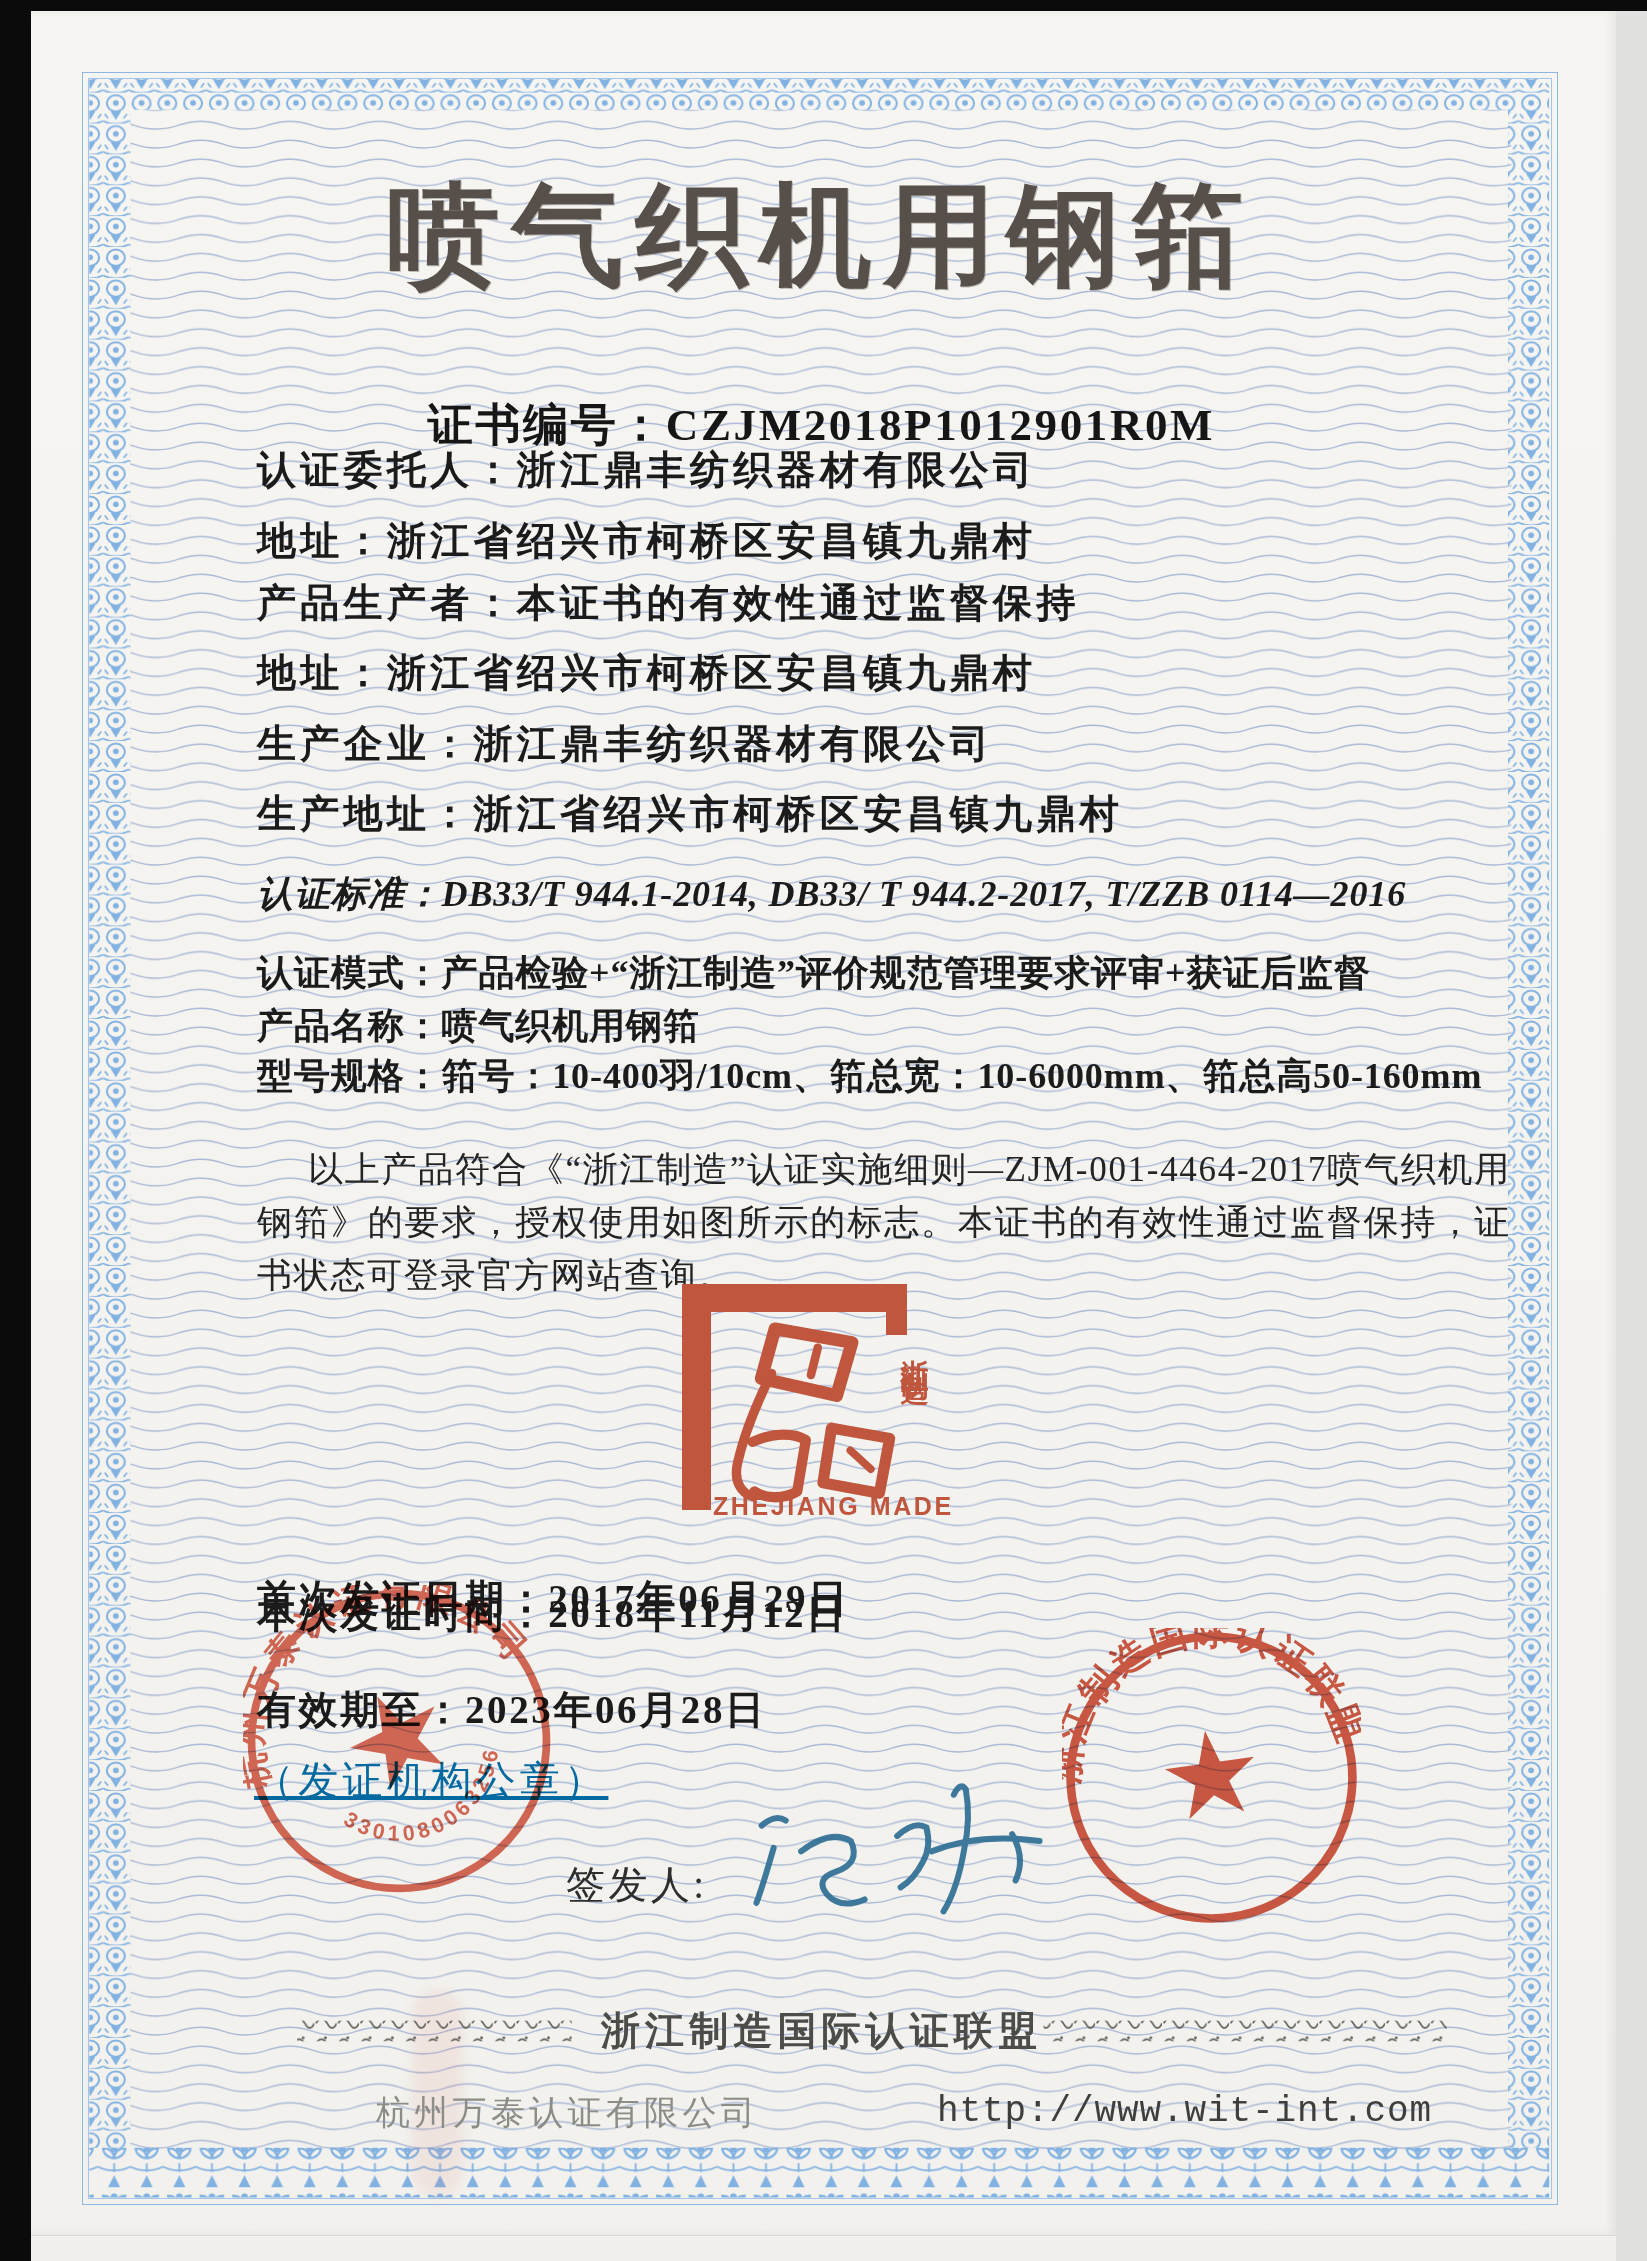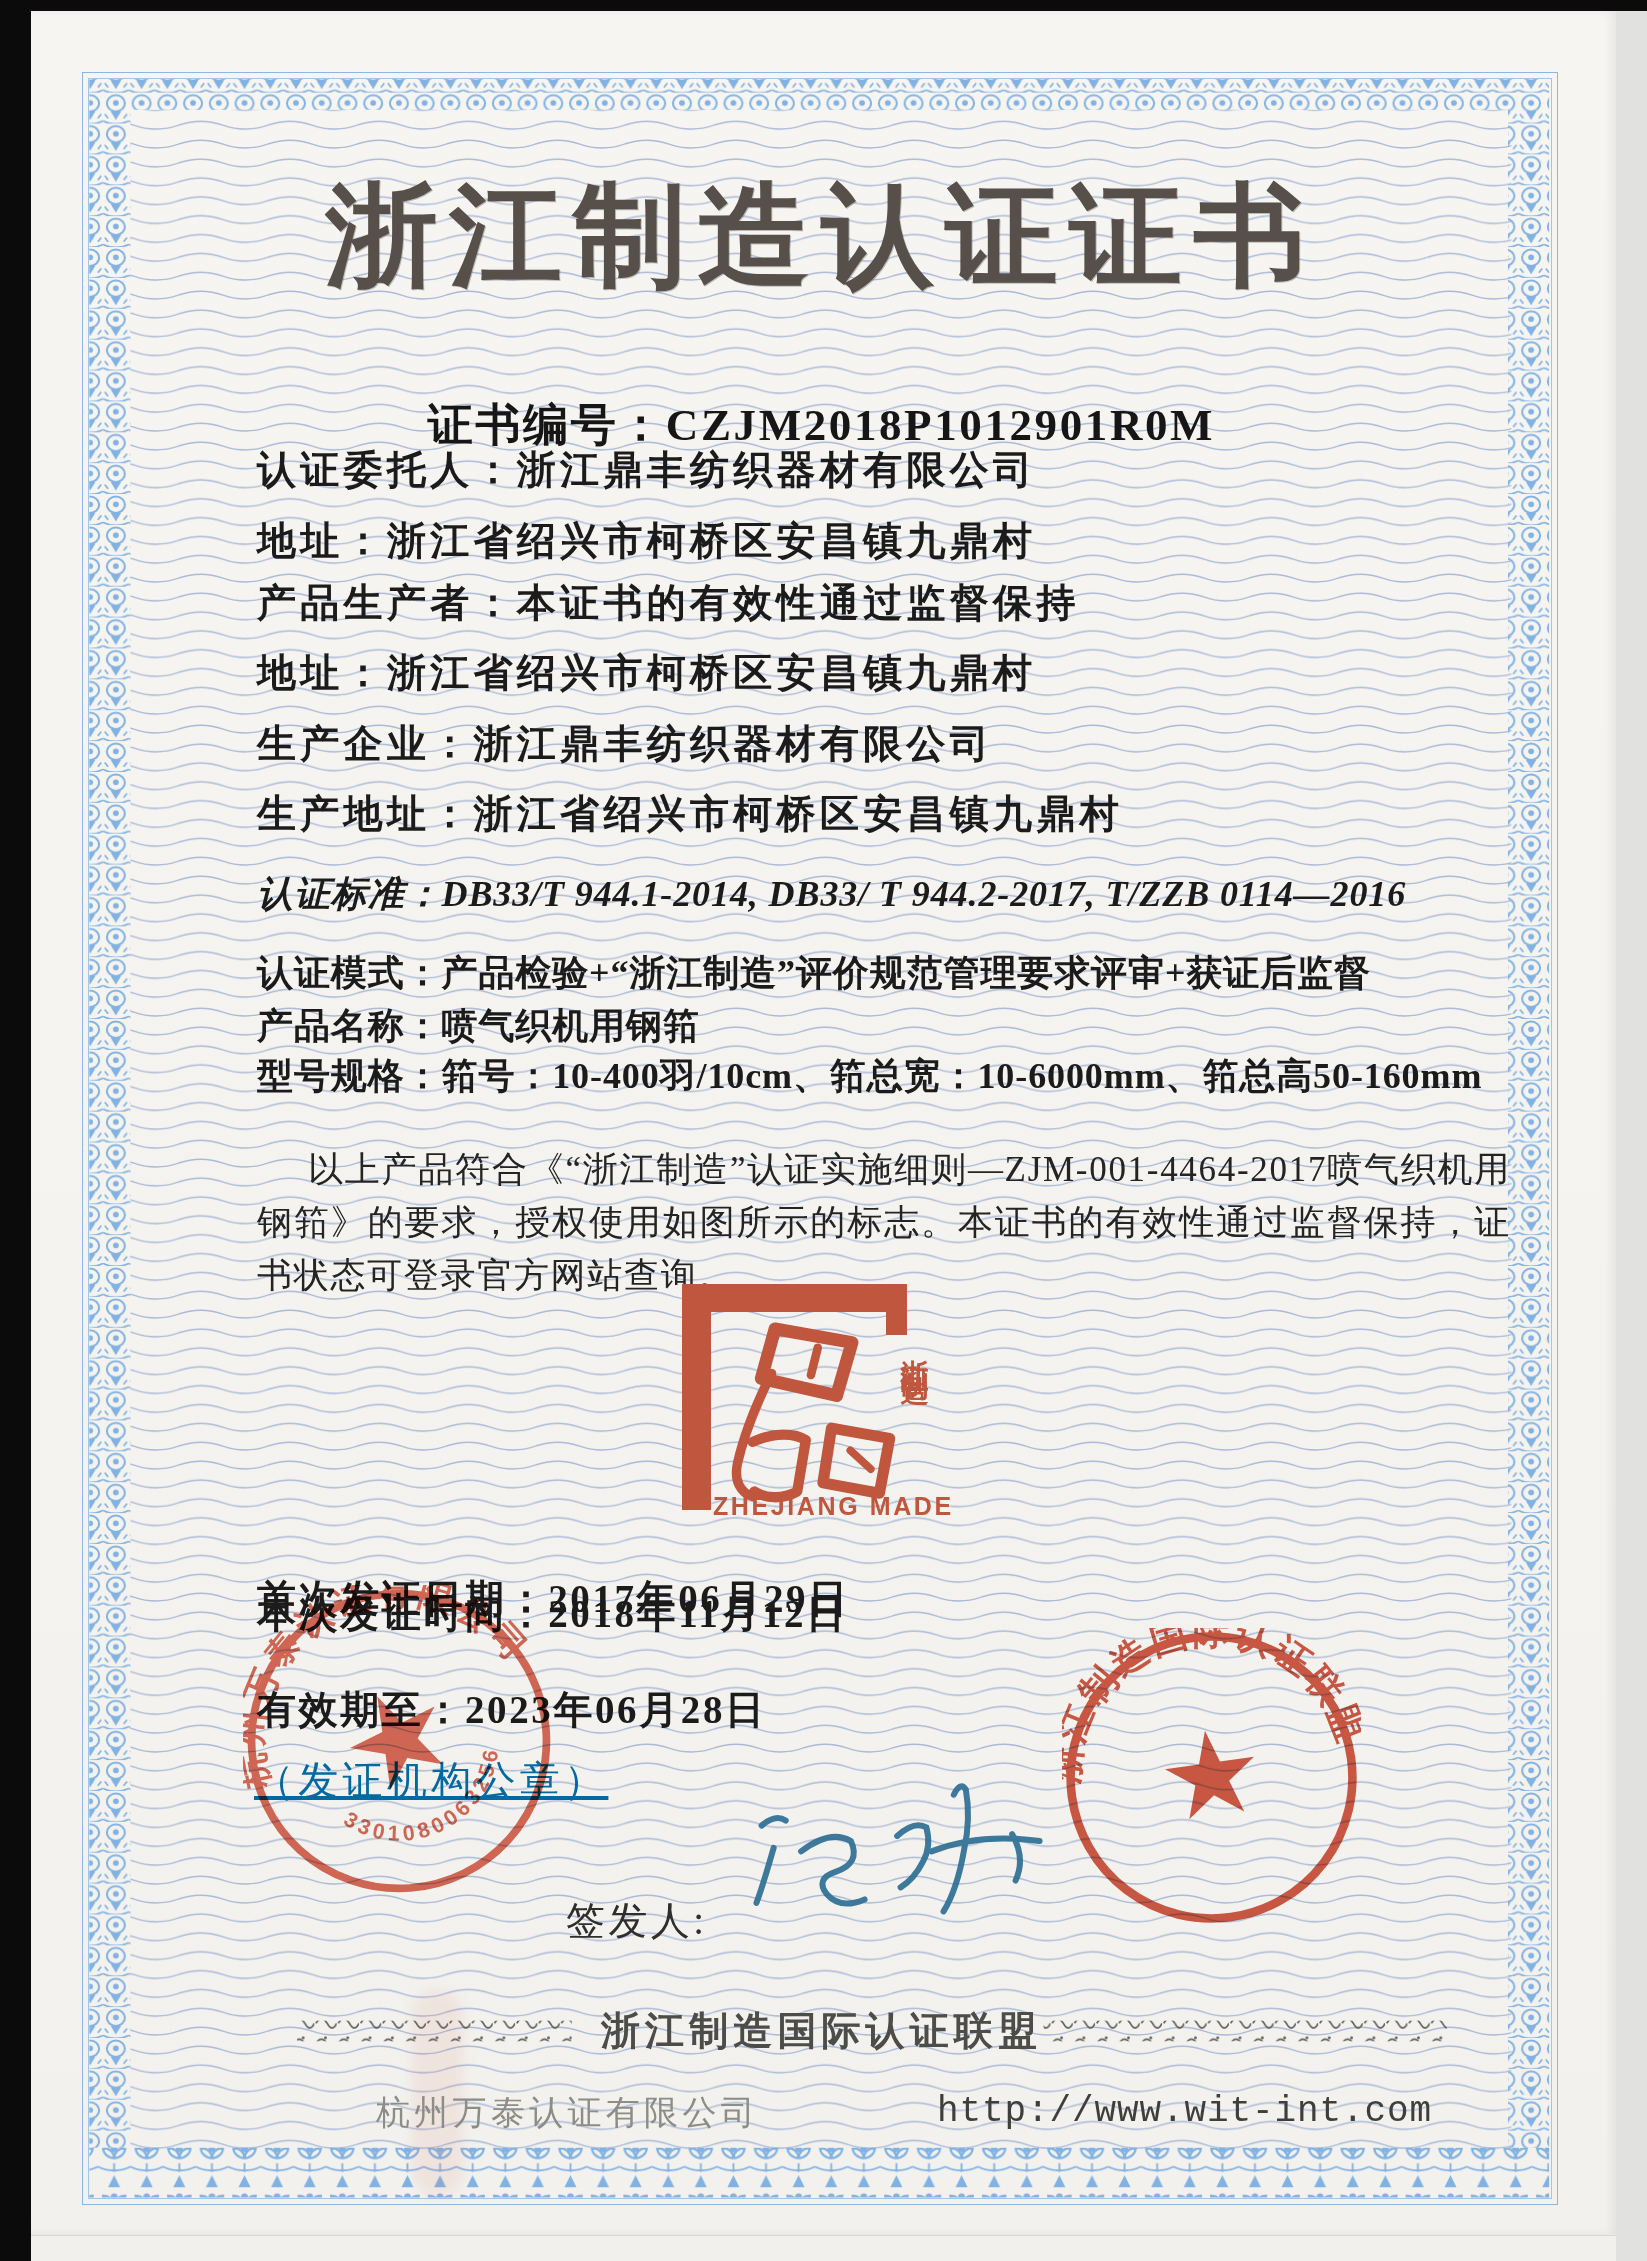--- a/index.html
+++ b/index.html
@@ -52,21 +52,21 @@
     font-size:35px;line-height:53px;letter-spacing:1.7px;color:#242424;
     text-indent:51px;text-align:justify;
   }
   .date-line{
     left:257px;font-size:39px;font-weight:bold;letter-spacing:2.6px;color:#1b1b1b;white-space:nowrap;
   }
   .seal-note{
     left:254px;top:1753px;font-size:40px;letter-spacing:4.3px;color:#0369a1;white-space:nowrap;text-decoration:underline;
   }
   .signer{
-    left:566px;top:1858px;font-size:39px;letter-spacing:3.4px;color:#2e2e2e;white-space:nowrap;margin-top:36px;
+    left:566px;top:1858px;font-size:39px;letter-spacing:3.4px;color:#2e2e2e;white-space:nowrap;
   }
 
   
   .logo{left:682px;top:1284px;width:273px;height:240px;}
   .logo .bar{position:absolute;background:#c0563e;}
   .logo .vtext{
     position:absolute;left:213px;top:53px;height:137px;
     writing-mode:vertical-rl;text-orientation:upright;
     font-size:28px;font-weight:bold;color:#c0563e;letter-spacing:6px;
     font-family:"Liberation Sans","DejaVu Sans",sans-serif;
@@ -129,21 +129,21 @@
   </defs>
 
   <rect x="152" y="128" width="1610" height="2378" fill="url(#waves)"></rect>
 
   <rect x="104" y="92" width="1702" height="36" fill="url(#lace)"></rect>
   <rect x="104" y="128" width="48" height="2376" fill="url(#lace)"></rect>
   <rect x="1758" y="128" width="48" height="2376" fill="url(#lace)"></rect>
   <rect x="104" y="2504" width="1702" height="58" fill="url(#laceB)"></rect>
 </svg>
 
-<div class="abs title">浙江制造认证证书</div>
+<div class="abs title">喷气织机用钢筘</div>
 
 <div class="abs cert-no">证书编号：CZJM2018P1012901R0M</div>
 
 <div class="abs info-line" style="top:443px;">认证委托人：浙江鼎丰纺织器材有限公司</div>
 <div class="abs info-line" style="top:514px;">地址：浙江省绍兴市柯桥区安昌镇九鼎村</div>
 <div class="abs info-line" style="top:576px;">产品生产者：本证书的有效性通过监督保持</div>
 <div class="abs info-line" style="top:646px;">地址：浙江省绍兴市柯桥区安昌镇九鼎村</div>
 <div class="abs info-line" style="top:717px;">生产企业：浙江鼎丰纺织器材有限公司</div>
 <div class="abs info-line" style="top:787px;">生产地址：浙江省绍兴市柯桥区安昌镇九鼎村</div>
 

